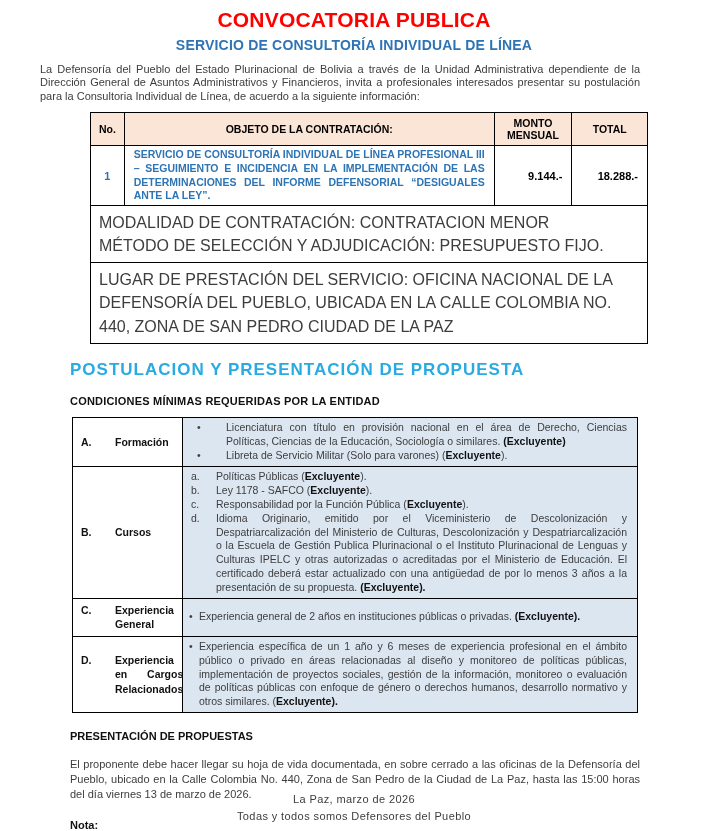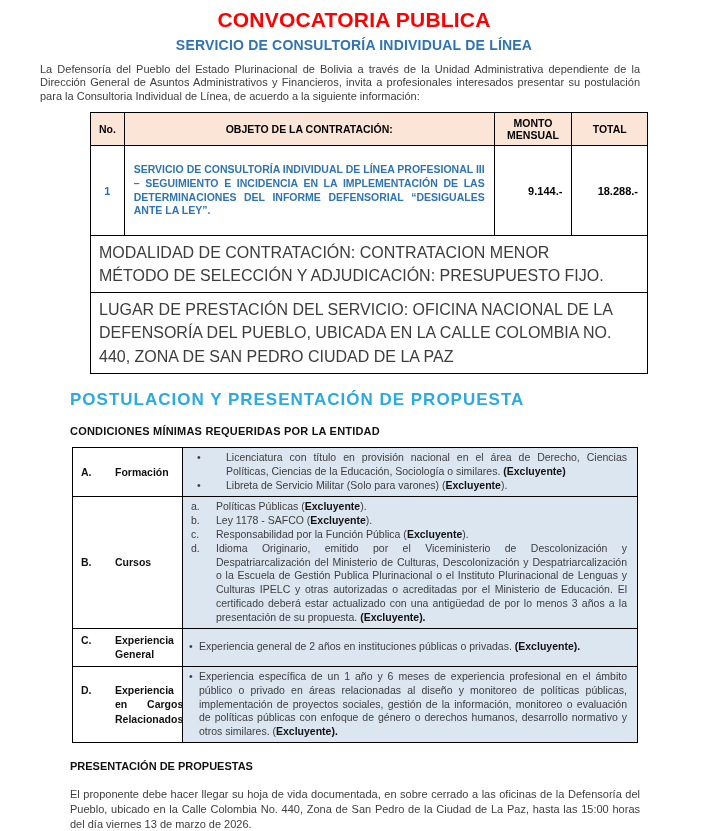--- a/index.html
+++ b/index.html
@@ -49,21 +49,21 @@
   }
   .col-no{width:33px;}
   .col-obj{width:362px;}
   .col-monto{width:76px;}
   .col-total{width:74px;}
   .cell-no{
     text-align:center;color:var(--objeto-blue);font-weight:bold;font-size:11px;
   }
   .cell-objeto{
     color:var(--objeto-blue);font-weight:bold;text-align:justify;
-    padding:17px 9px;line-height:1.3;
+    padding:2px 9px;line-height:1.3;
   }
   .cell-amount{
     text-align:right;font-weight:bold;color:#000;padding-right:9px;font-size:11px;margin-top:41px;
   }
   .cell-span{
     padding:5px 8px;line-height:1.45;color:var(--body-text);font-size:16px;
   }
 
   
   .postulacion-heading{
@@ -238,14 +238,18 @@
         </tr>
       </tbody>
   </table>
 
   <div class="presentacion-heading">PRESENTACIÓN DE PROPUESTAS</div>
   <p class="body-par">El proponente debe hacer llegar su hoja de vida documentada, en sobre cerrado a las oficinas de la Defensoría del Pueblo, ubicado en la Calle Colombia No. 440, Zona de San Pedro de la Ciudad de La Paz, hasta las 15:00 horas del día viernes 13 de marzo de 2026.</p>
 
   <div class="nota-heading">Nota:</div>
   <p class="note-par">Para recabar los Términos de Referencia del proceso de contratación ingresar al enlace de la parte superior, con el nombre de TERMINOS DE REFERENCIA.</p>
 
+  <div class="footer">
+    <div>La Paz, marzo de 2026</div>
+    <div>Todas y todos somos Defensores del Pueblo</div>
+  </div>
 
 </div>
 
 </body></html>

